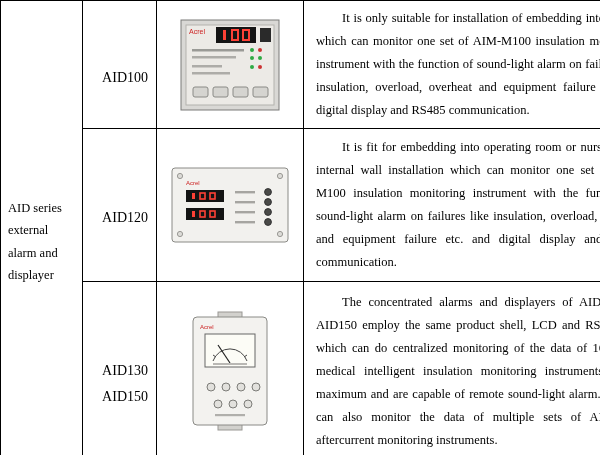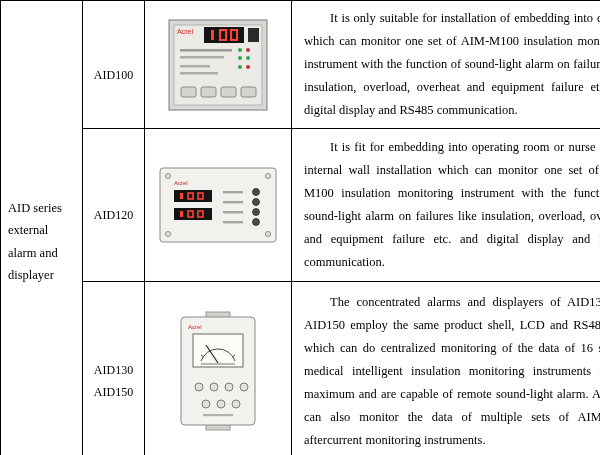--- a/index.html
+++ b/index.html
@@ -23,25 +23,25 @@
   td.cat{
     width:70px;
     padding:0 4px 0 7px;
     font-size:12.5px;
     line-height:1.8;
     white-space:pre-line;
     text-align:left;
   }
   td.model{
     width:57px;
-    text-align:center;
-    font-size:12px;
+    text-align:right;
+    font-size:14px;
     line-height:1.8;
     white-space:pre-line;
-    padding:0 2px;
+    padding:0 8px;
   }
   td.imgcell{
     width:144px;
     text-align:center;
   }
   td.desc{
     width:329px;
     padding:5px 12px 5px 12px;
   }
   td.desc p{

